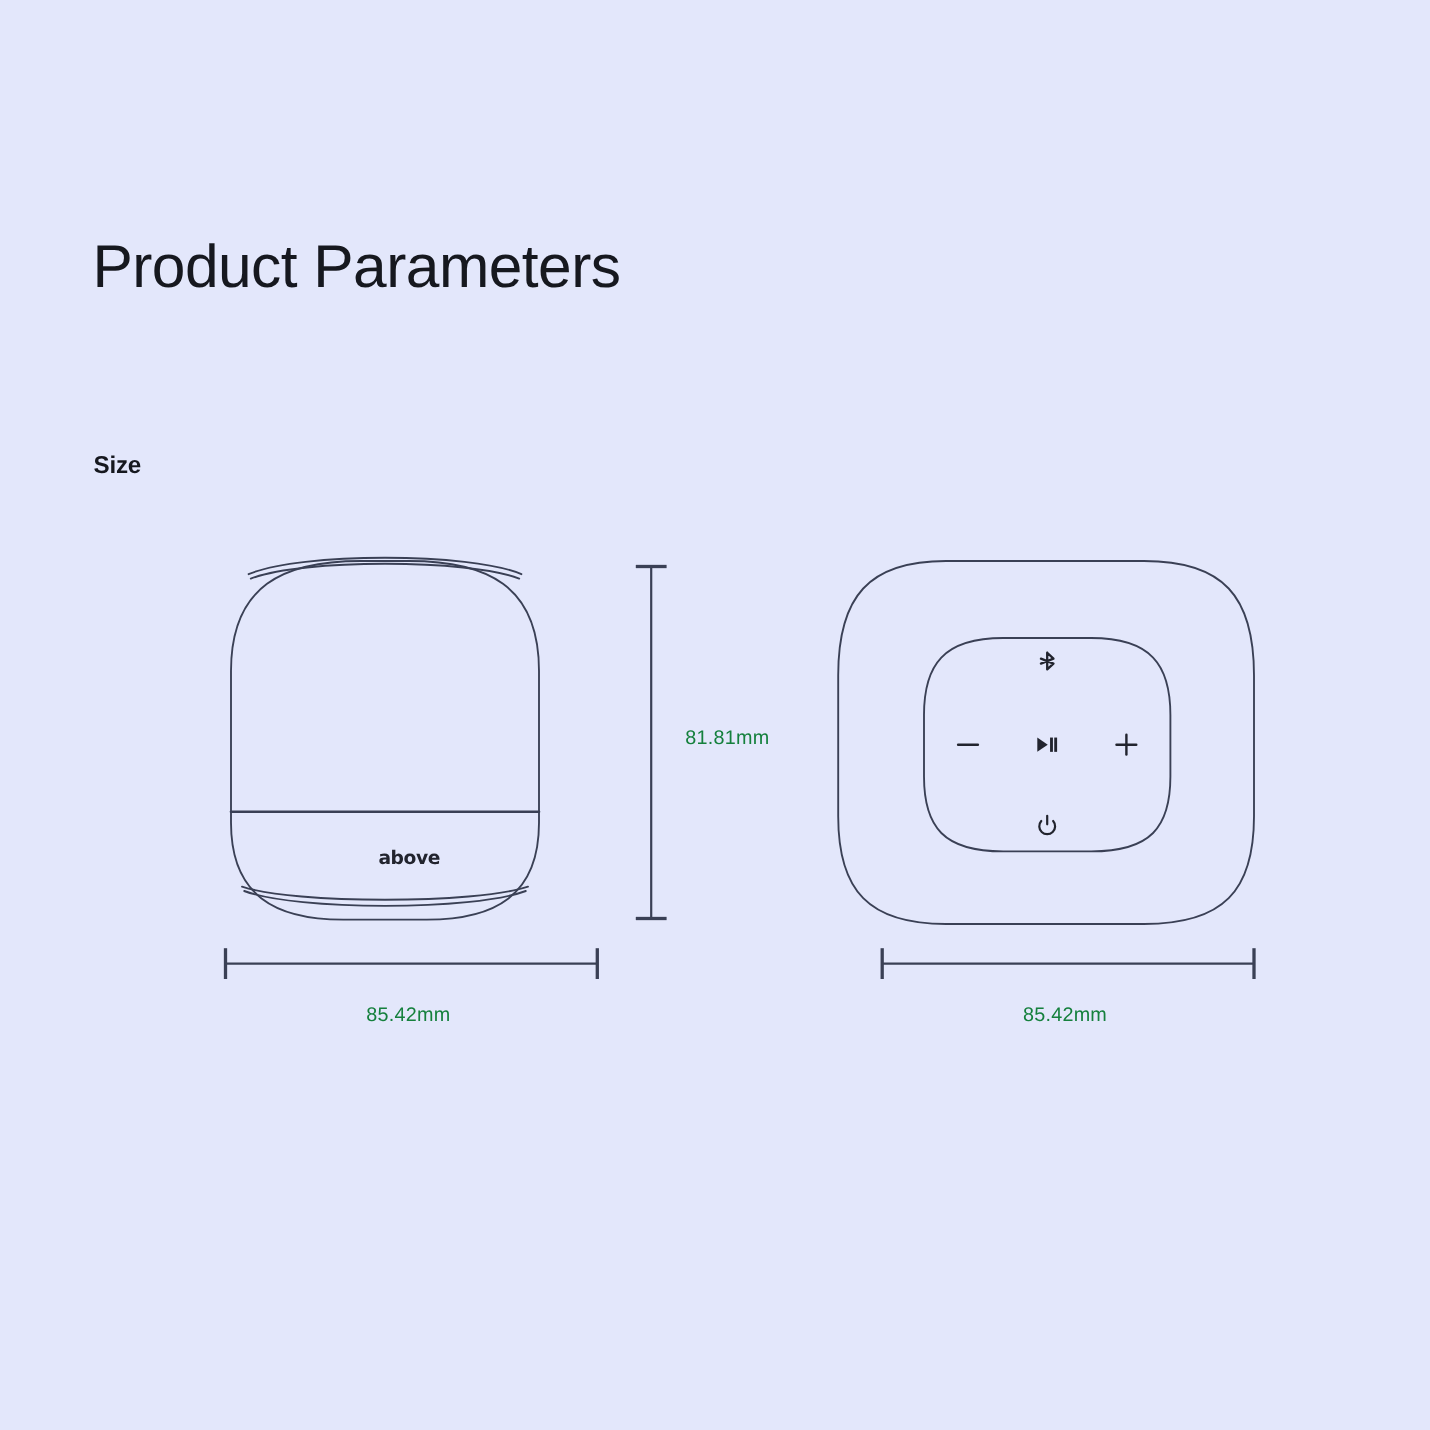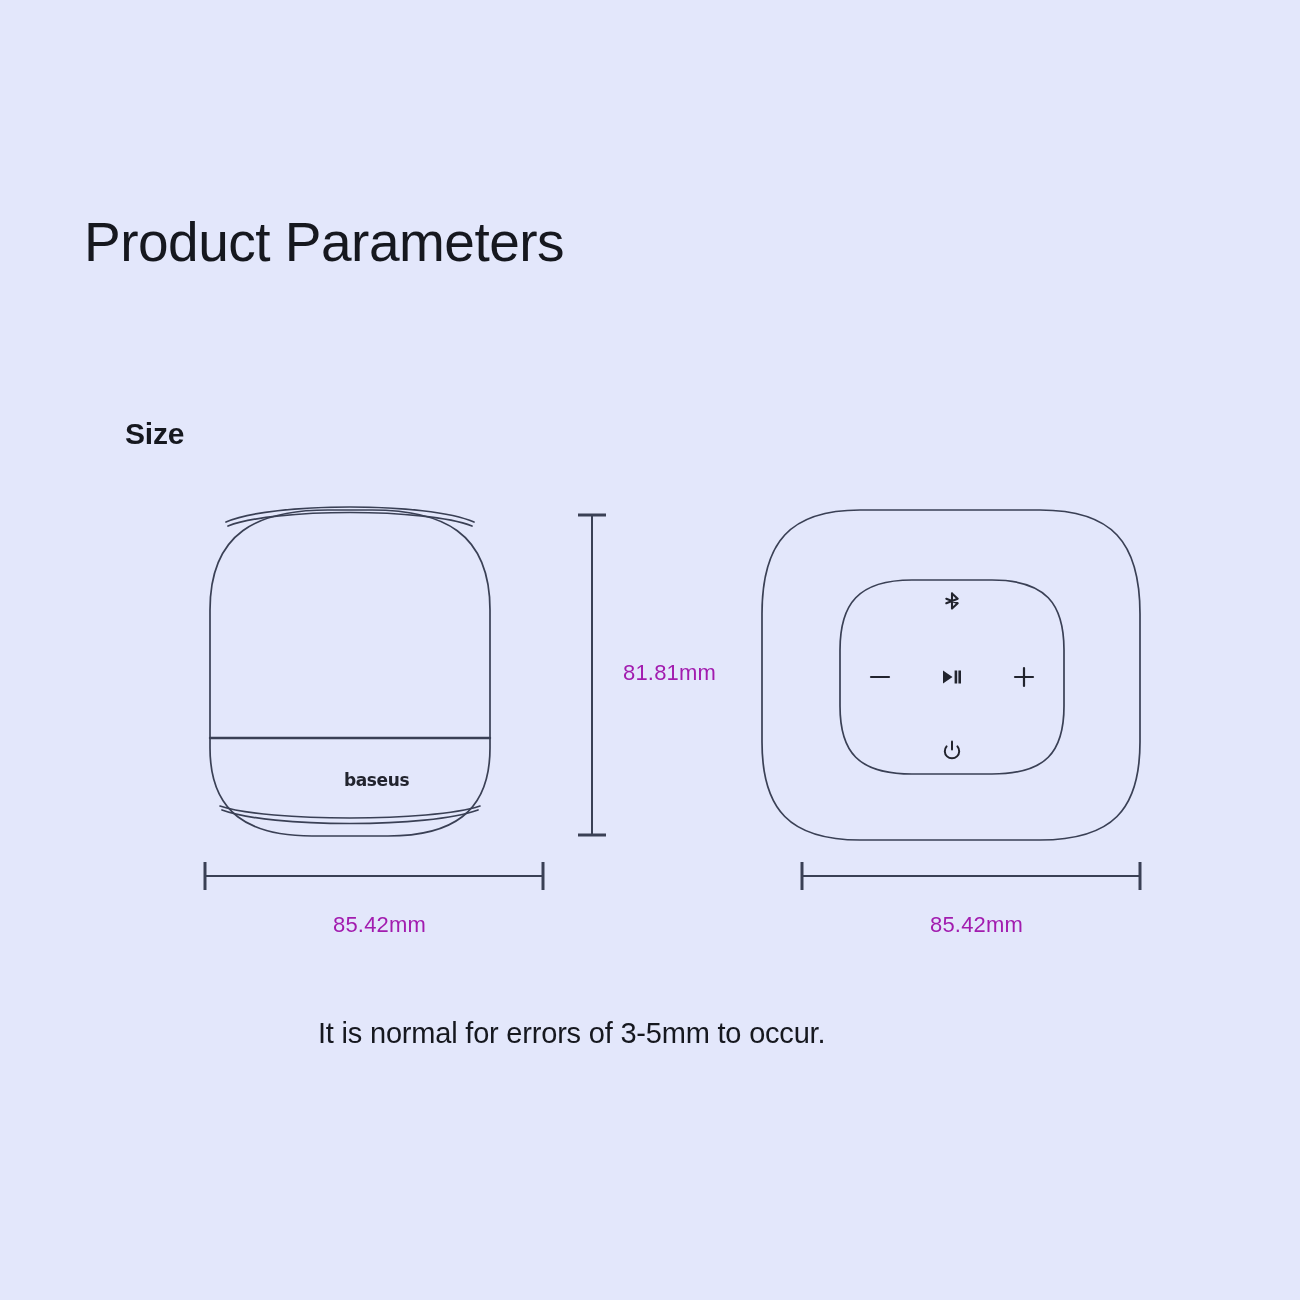--- a/index.html
+++ b/index.html
@@ -32,26 +32,25 @@
     font-weight: 400;
     letter-spacing: -0.5px;
     line-height: 1;
     color: #16181f;
     white-space: nowrap;
   }
   .section-label {
     position: absolute;
     left: 85px;
     top: 394px;
-    font-size: 30px;
+    font-size: 22px;
     font-weight: 700;
     letter-spacing: -0.2px;
     line-height: 1;
     color: #16181f;
-    margin-left: 40px;
   }
 
   
   .diagram-area {
     position: absolute;
     left: 0;
     top: 0;
     width: 1300px;
     height: 1300px;
   }
@@ -62,23 +61,23 @@
   #top-view-block   { left: 760px; top: 480px; width: 440px; height: 480px; }
 
   .drawing-svg {
     display: block;
     overflow: visible;
   }
 
   
   .dim-label {
     position: absolute;
-    font-size: 22px;
+    font-size: 18px;
     font-weight: 400;
-    color: #a21caf;
+    color: #15803d;
     letter-spacing: 0.2px;
     white-space: nowrap;
   }
   #height-dim-label { left: 623px; top: 660px; }
   #front-width-label { left: 333px; top: 912px; }
   #top-width-label   { left: 930px; top: 912px; }
 
   
   .footnote {
     position: absolute;
@@ -132,21 +131,21 @@
           <path d="M 78 46 C 124 28, 276 28, 322 46"></path>
 
           <line x1="60" y1="258" x2="340" y2="258" stroke-width="2.4"></line>
 
           <path d="M 72 330 C 120 348, 280 348, 328 330"></path>
           <path d="M 70 326 C 118 342, 282 342, 330 326"></path>
         </g>
       </svg>
     </div>
 
-    <span class="brand-mark">baseus</span>
+    <span class="brand-mark">above</span>
 
     <div class="view-block" id="top-view-block">
       <svg class="drawing-svg" width="440" height="480" viewBox="0 0 440 480">
         <g fill="none" stroke="#3a4055" stroke-width="1.7" stroke-linecap="round" stroke-linejoin="round">
 
           <path d="M 100 30
                    L 280 30
                    C 352 30, 380 62, 380 134
                    L 380 262
                    C 380 330, 352 360, 280 360
@@ -211,16 +210,15 @@
 
     <span class="dim-label" id="height-dim-label">81.81mm</span>
 
     <span class="dim-label" id="front-width-label">85.42mm</span>
 
     <span class="dim-label" id="top-width-label">85.42mm</span>
 
   </div>
 
   <div class="footnote">
-    <span class="fn-line">It is normal for errors of 3-5mm to occur.</span>
   </div>
 
 </div>
 
 </body></html>

